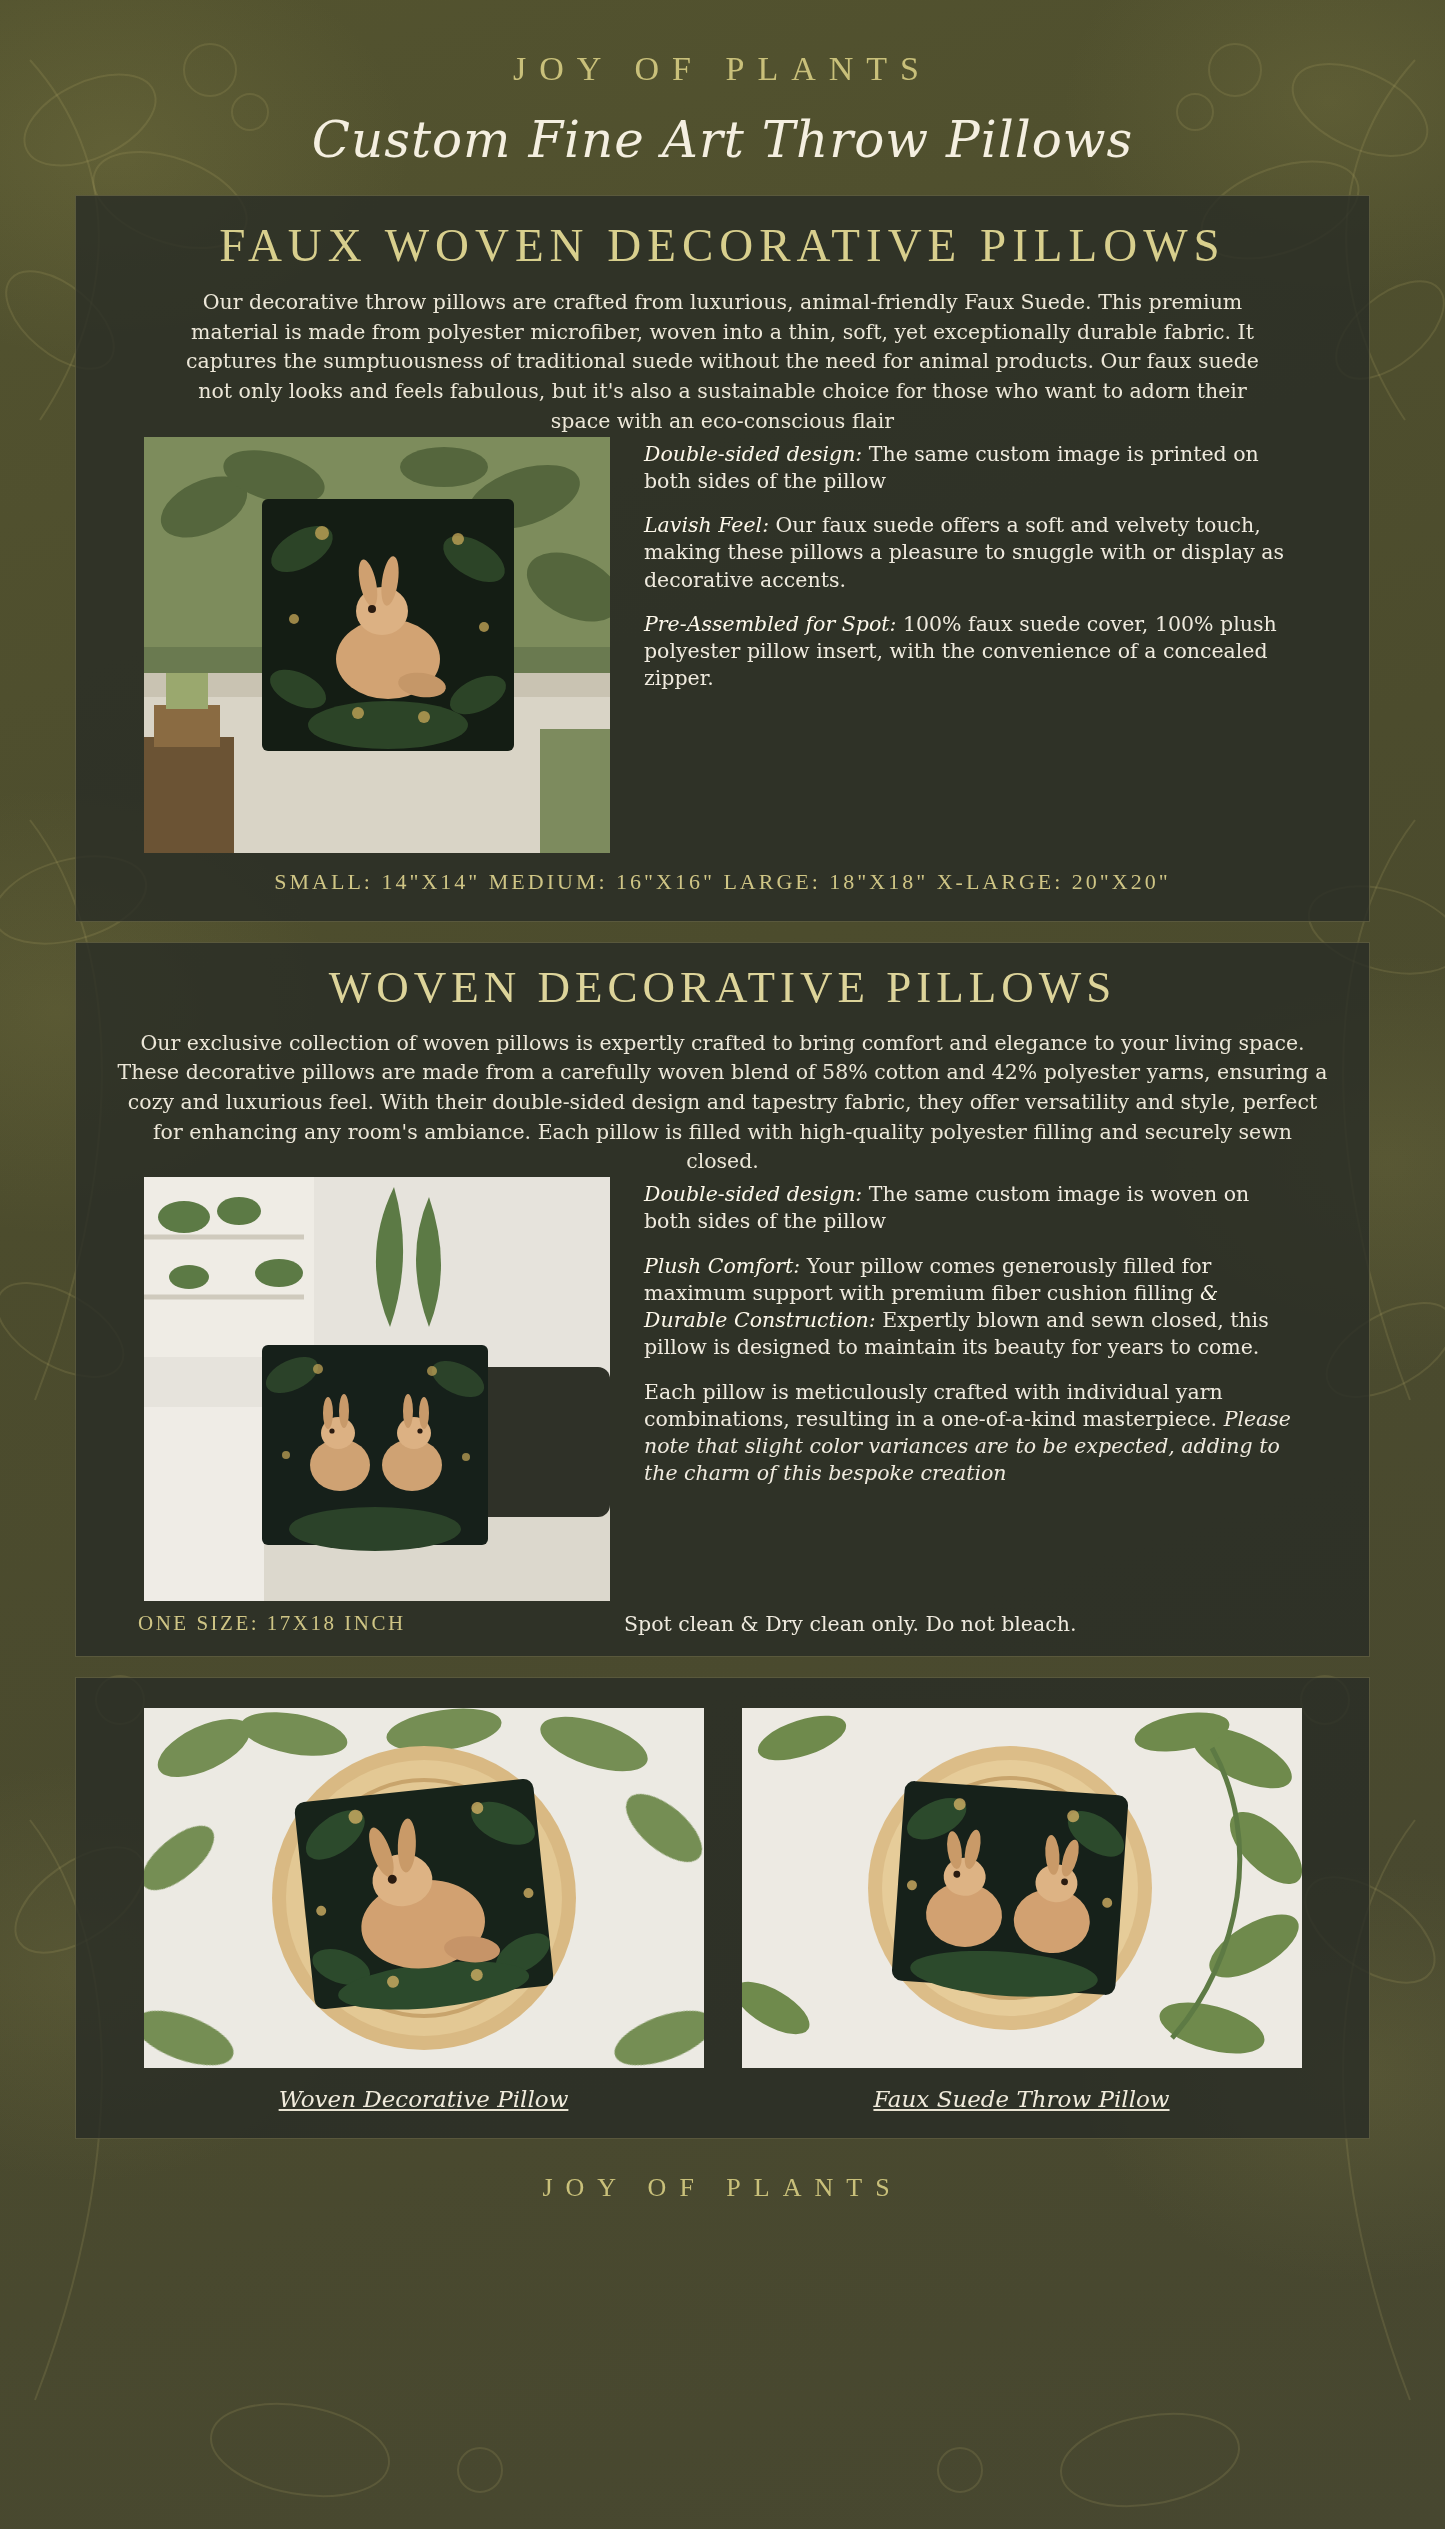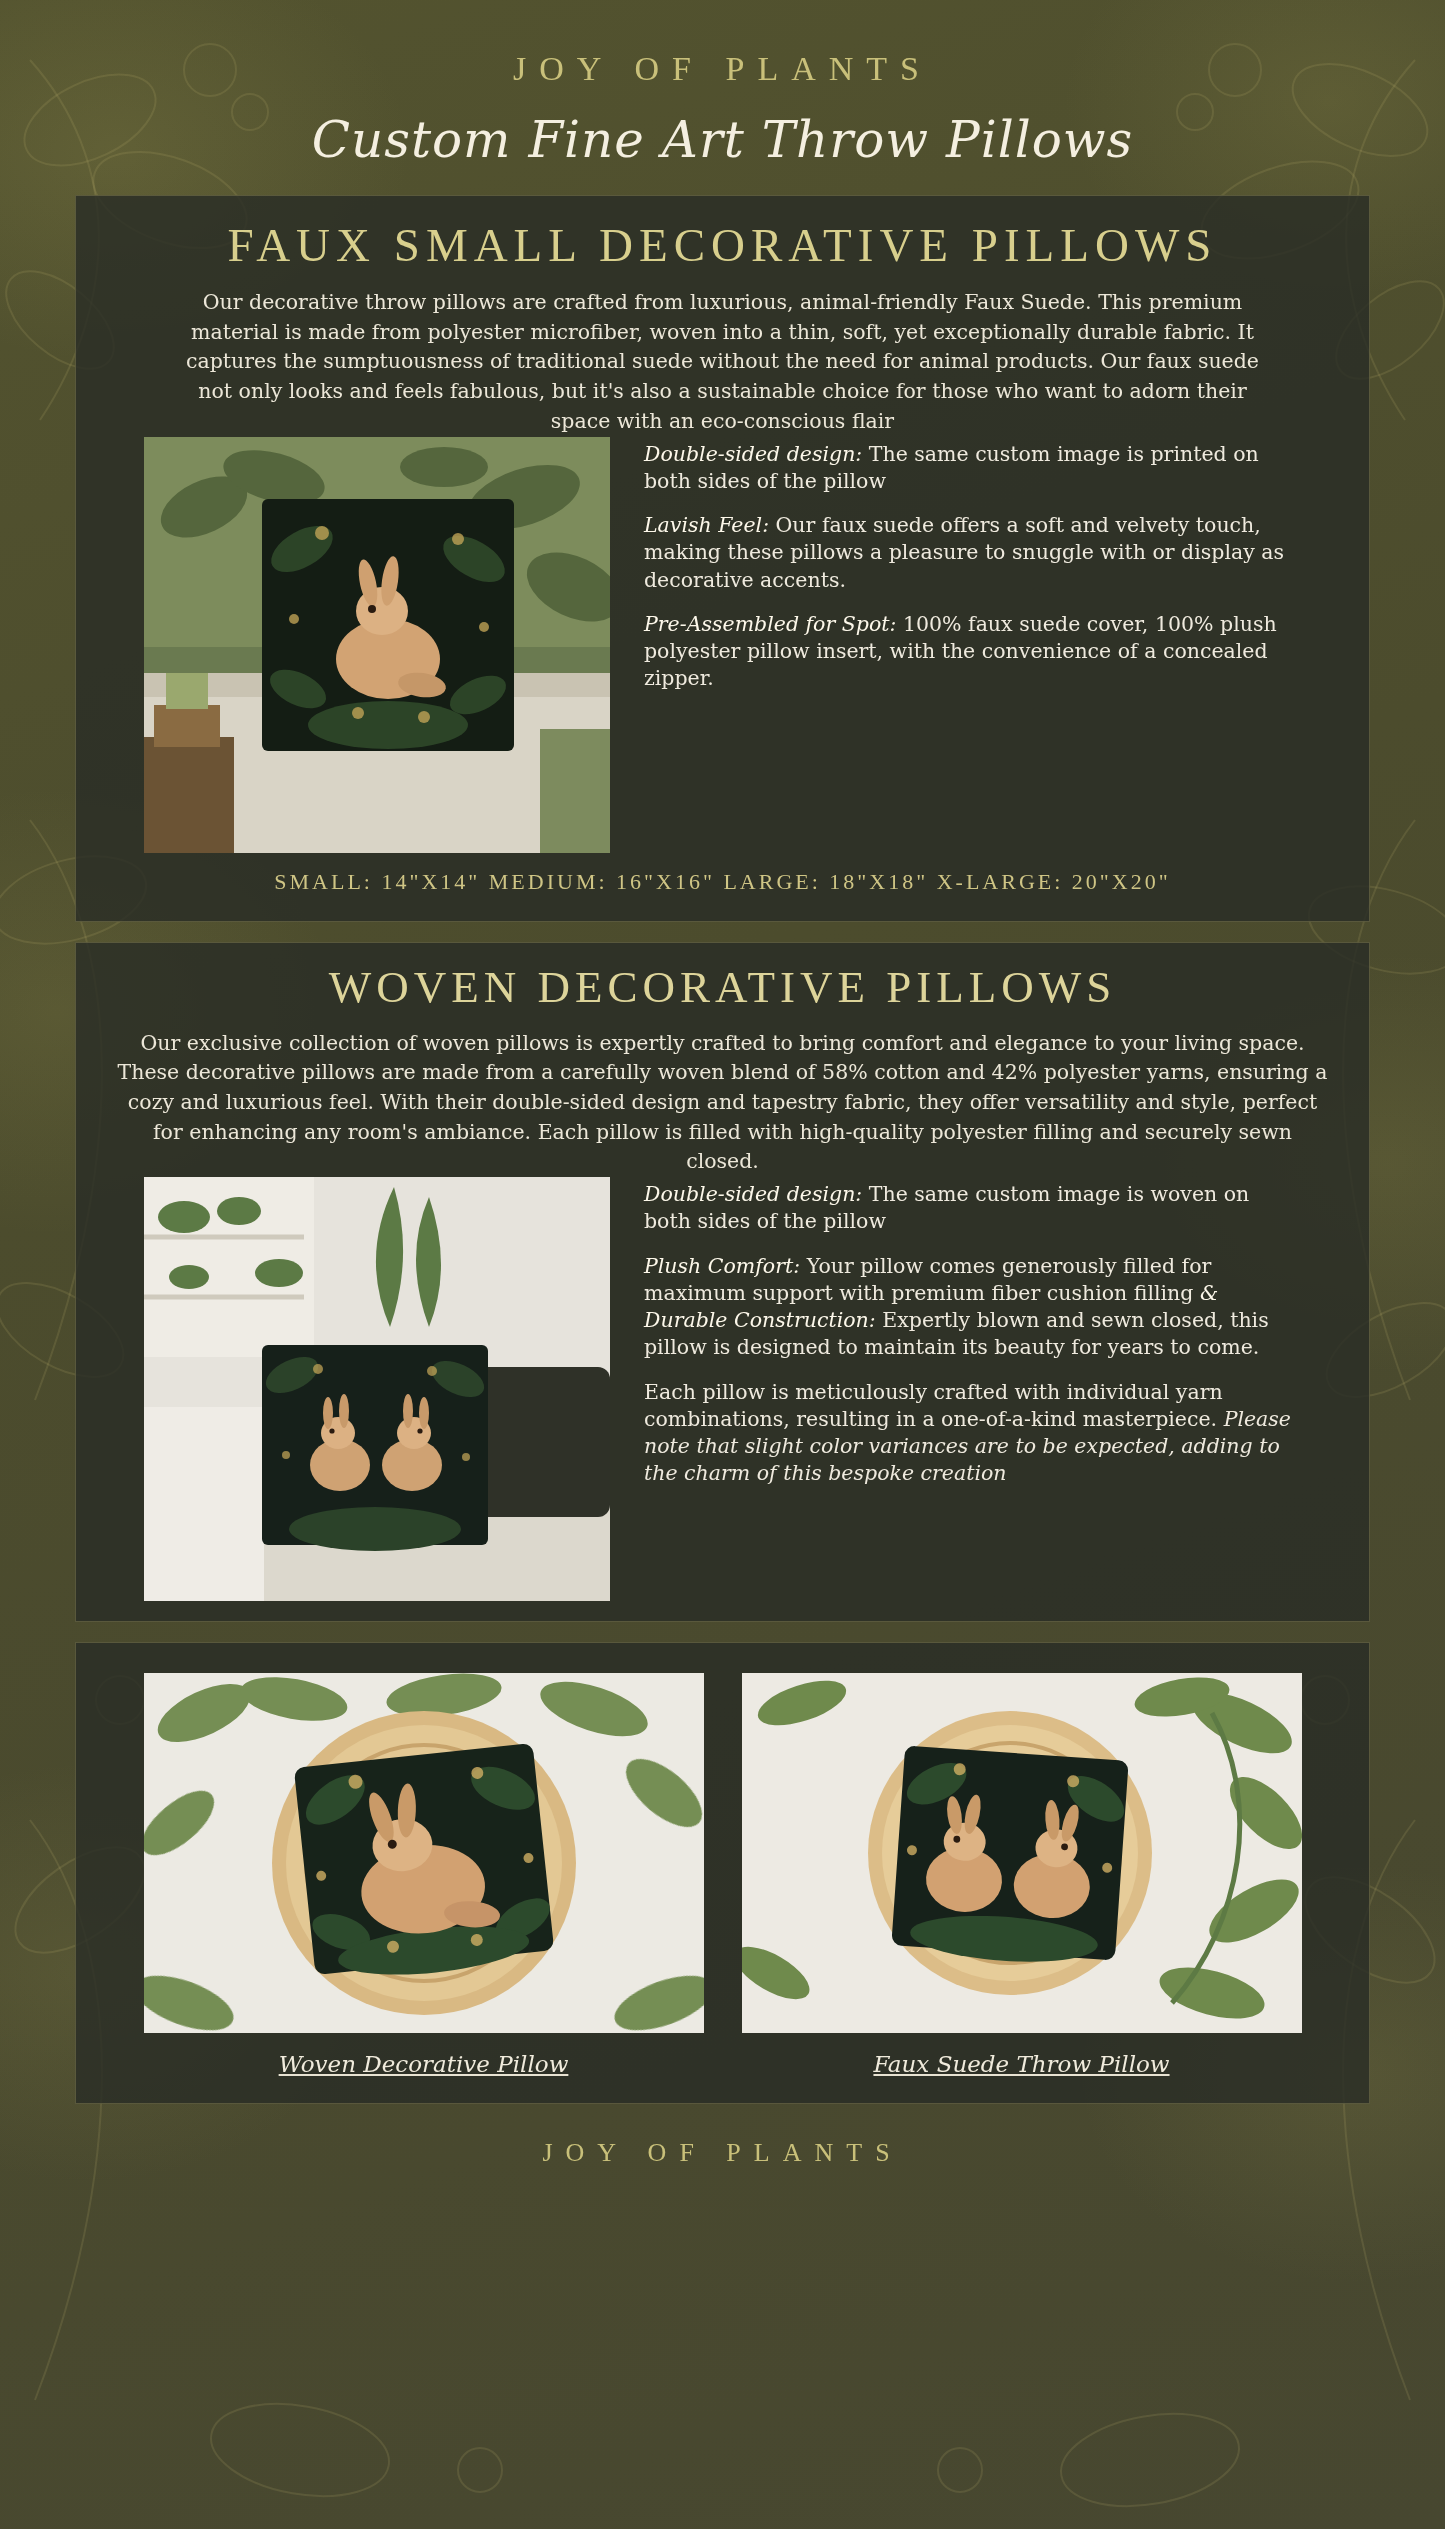--- a/index.html
+++ b/index.html
@@ -179,21 +179,21 @@
     </g>
   </svg>
 </div>
 
 <div class="page">
 
   <div class="brand-top">JOY OF PLANTS</div>
   <div class="brand-sub">Custom Fine Art Throw Pillows</div>
 
   <div class="panel panel-1">
-    <div class="section-title">FAUX SMALL DECORATIVE PILLOWS</div>
+    <div class="section-title">FAUX WOVEN DECORATIVE PILLOWS</div>
     <div class="intro">Our decorative throw pillows are crafted from luxurious, animal-friendly Faux Suede. This premium material is made from polyester microfiber, woven into a thin, soft, yet exceptionally durable fabric. It captures the sumptuousness of traditional suede without the need for animal products. Our faux suede not only looks and feels fabulous, but it's also a sustainable choice for those who want to adorn their space with an eco-conscious flair</div>
 
     <div class="row">
       <div class="photo">
         <svg viewBox="0 0 466 416" preserveAspectRatio="none" style="width:100%;height:100%">
           <rect width="466" height="416" fill="#6a7a50"></rect>
           <rect x="0" y="0" width="466" height="210" fill="#7d8c5c"></rect>
           <g fill="#4e6038" opacity="0.85">
             <ellipse cx="60" cy="70" rx="46" ry="26" transform="rotate(-25 60 70)"></ellipse>
             <ellipse cx="130" cy="40" rx="52" ry="24" transform="rotate(15 130 40)"></ellipse>
@@ -305,20 +305,26 @@
         <div class="fact"><b>Double-sided design:</b><span> The same custom image is woven on both sides of the pillow</span></div>
         <div class="fact">
           <b>Plush Comfort:</b><span> Your pillow comes generously filled for maximum support with premium fiber cushion filling </span><b>&amp; Durable Construction:</b><span> Expertly blown and sewn closed, this pillow is designed to maintain its beauty for years to come.</span>
         </div>
         <div class="fact">
           <span>Each pillow is meticulously crafted with individual yarn combinations, resulting in a one-of-a-kind masterpiece. </span><i>Please note that slight color variances are to be expected, adding to the charm of this bespoke creation</i>
         </div>
       </div>
     </div>
 
+    <div class="bottom-row">
+      <div class="bottom-left">
+        <span class="size-inline">ONE SIZE: 17X18 INCH</span>
+      </div>
+      <div class="bottom-right">Spot clean &amp; Dry clean only. Do not bleach.</div>
+    </div>
   </div>
 
   <div class="panel panel-3">
     <div class="gallery">
 
       <div class="gal-item">
         <div class="gal-photo">
           <svg viewBox="0 0 560 360" preserveAspectRatio="none" style="width:100%;height:100%">
             <rect width="560" height="360" fill="#eceae3"></rect>
             <g fill="#6f8a4c" opacity="0.95">

